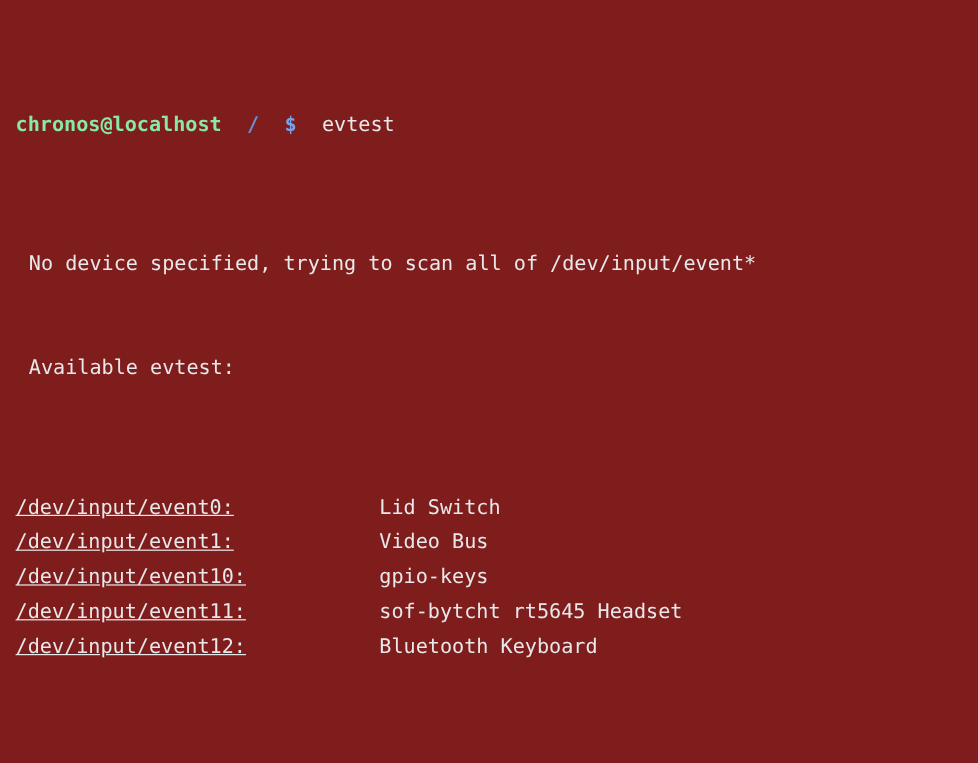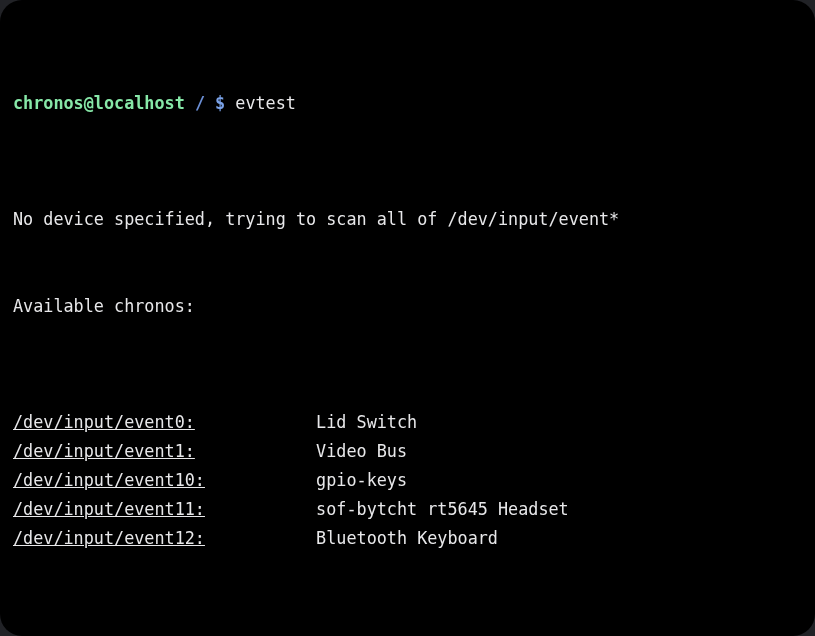--- a/index.html
+++ b/index.html
@@ -29,33 +29,33 @@
   }
   .line {
     height: 29px;
     white-space: pre;
     letter-spacing: 0;
   }
   .user  { color: #87e8a8; font-weight: bold; }
   .path  { color: #6b8fd6; font-weight: bold; }
   .sigil { color: #7aa2e8; font-weight: bold; }
   .cmd   { color: #e8e8ea; }
-  .out   { color: #e8e8ea; }
+  .out   { color: #e8e8ea; margin-left: 11px; }
   .dev   { color: #e8e8ea; text-decoration: underline; }
   .name  { color: #e8e8ea; }
 </style>
 </head>
 <body>
 
-<div id="terminal" style="background: #000000; color: rgb(232, 232, 234); border-radius: 22px;">
+<div id="terminal" style="background: #7f1d1d; color: rgb(232, 232, 234);">
   <div id="screen">
 
     <div class="line"><span class="user" style="color: rgb(135, 232, 168);">chronos@localhost</span><span class="out"> </span><span class="path" style="color: rgb(107, 143, 214);">/</span><span class="out"> </span><span class="sigil" style="color: rgb(122, 162, 232);">$</span><span class="out"> </span><span class="cmd">evtest</span></div>
 
     <div class="line out">No device specified, trying to scan all of /dev/input/event*</div>
-    <div class="line out">Available chronos:</div>
+    <div class="line out">Available evtest:</div>
 
     <div id="device-list"><div class="line"><span class="dev">/dev/input/event0:</span><span>            </span><span class="name">Lid Switch</span></div><div class="line"><span class="dev">/dev/input/event1:</span><span>            </span><span class="name">Video Bus</span></div><div class="line"><span class="dev">/dev/input/event10:</span><span>           </span><span class="name">gpio-keys</span></div><div class="line"><span class="dev">/dev/input/event11:</span><span>           </span><span class="name">sof-bytcht rt5645 Headset</span></div><div class="line"><span class="dev">/dev/input/event12:</span><span>           </span><span class="name">Bluetooth Keyboard</span></div></div>
 
     
 
   </div>
 </div>
 
 </body></html>

